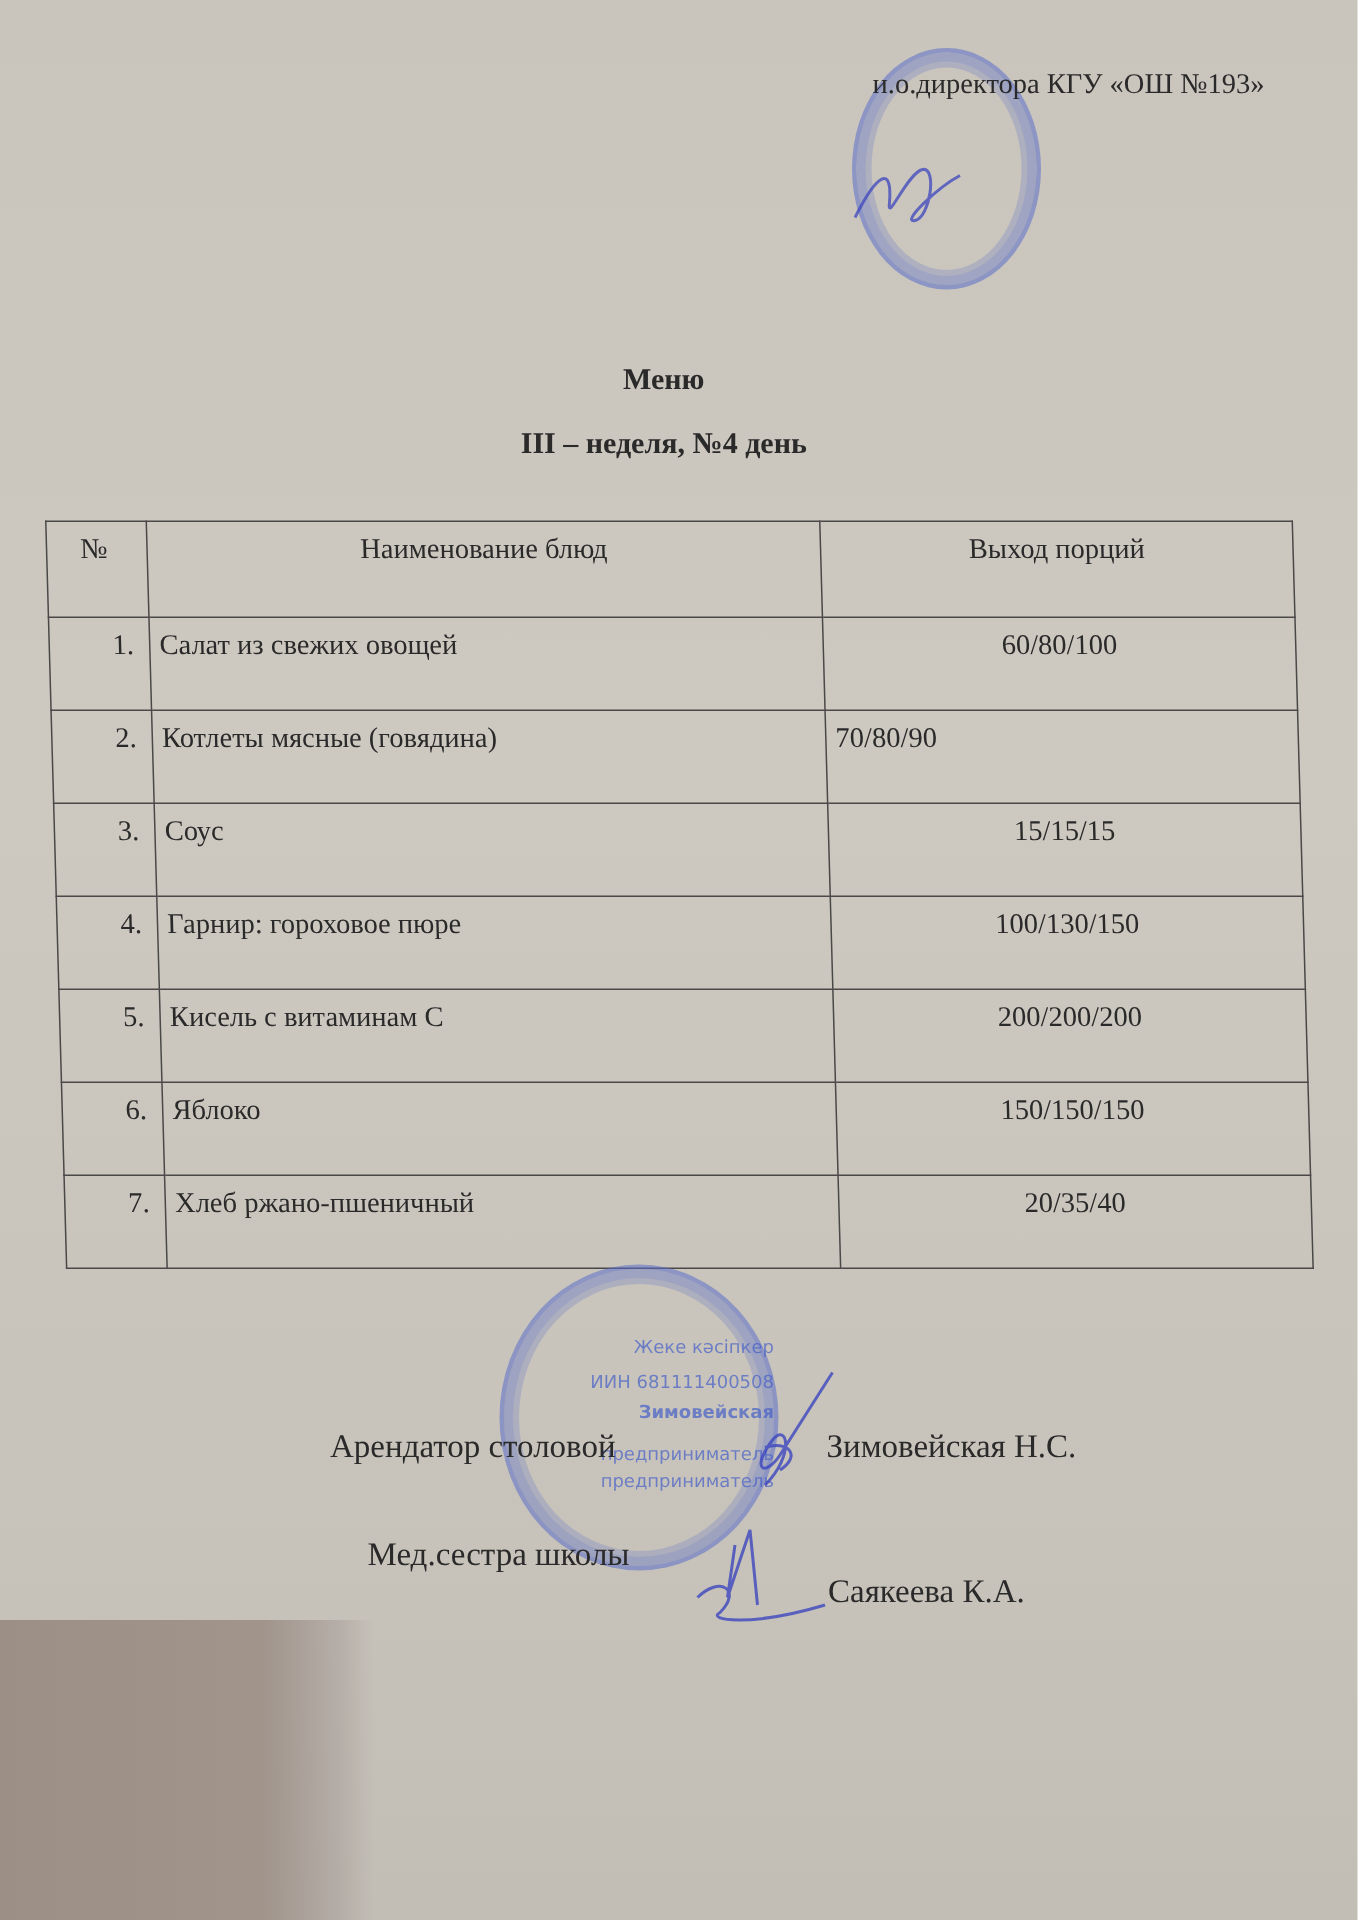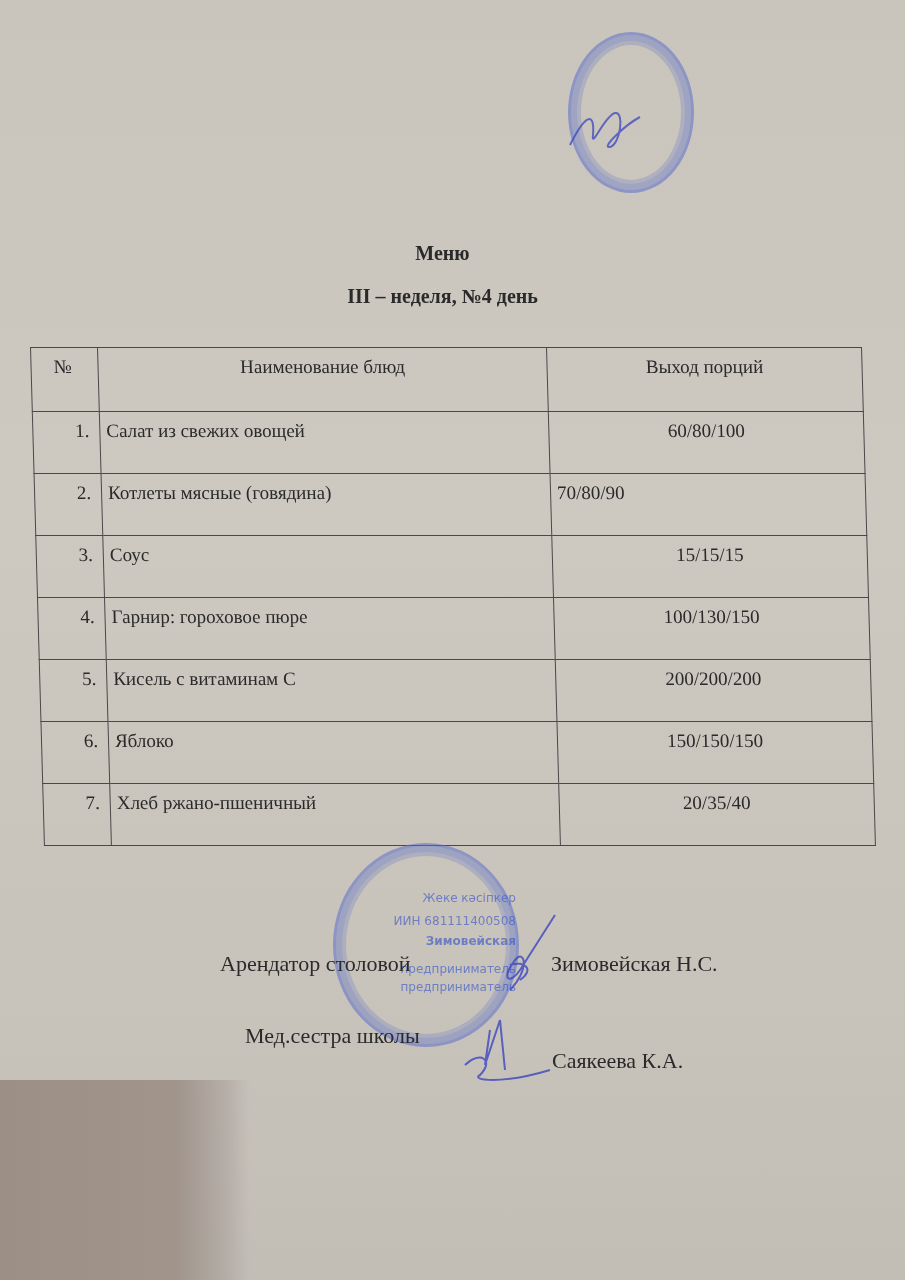--- a/index.html
+++ b/index.html
@@ -59,20 +59,21 @@
 <body>
 
 <div class="shadow"></div>
 
 <div class="stamp top"></div>
 <svg class="scribble" style="left:565px;top:105px" width="80" height="50" viewBox="0 0 80 50">
   <path d="M5 40 C20 10, 30 5, 28 30 C26 45, 40 10, 50 8 C60 6, 55 40, 45 42 C35 44, 60 20, 75 12" fill="none" stroke="rgba(60,70,190,0.75)" stroke-width="2"></path>
 </svg>
 
 <div class="approve">
+  <div>и.о.директора КГУ «ОШ №193»</div>
 </div>
 
 <div class="title t1">Меню</div>
 <div class="title t2">III – неделя, №4 день</div>
 
 <table>
   <thead>
     <tr>
       <th class="c-num" style="text-align:center">№</th>
       <th class="c-name">Наименование блюд</th>

